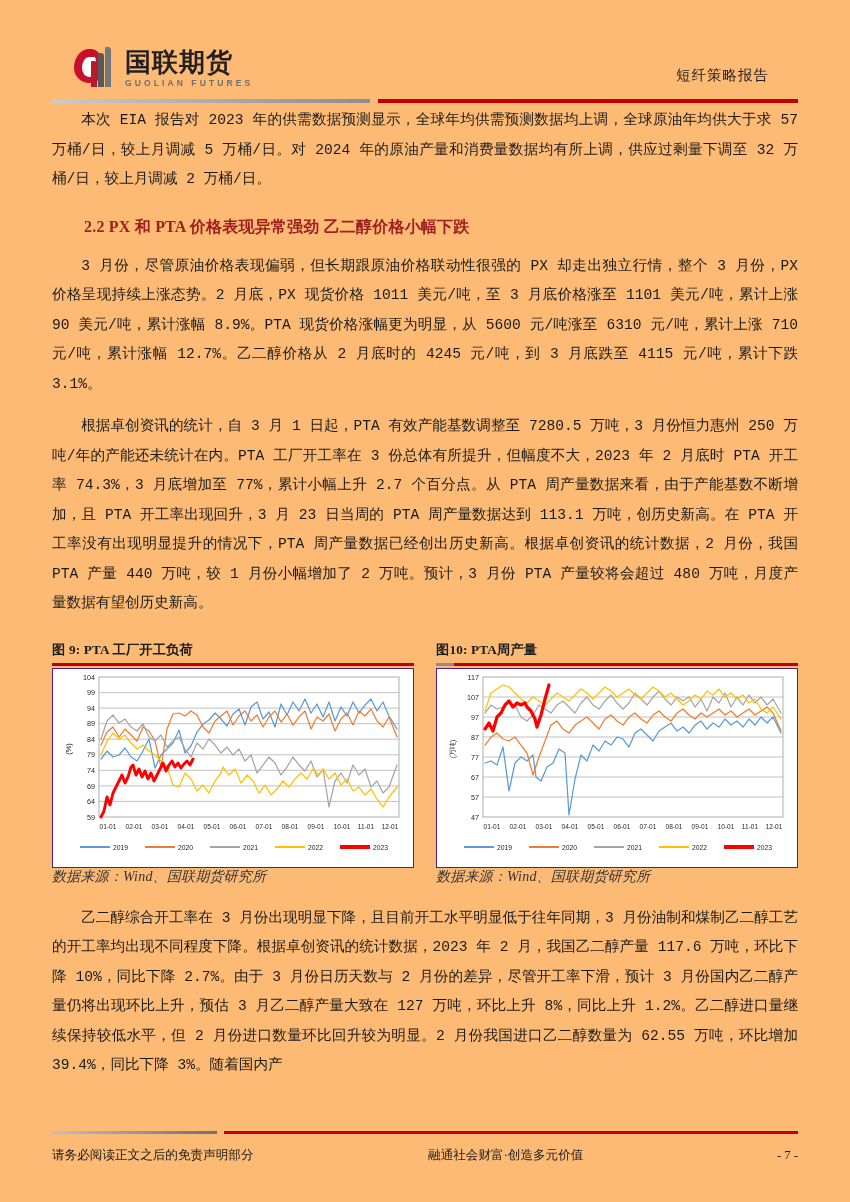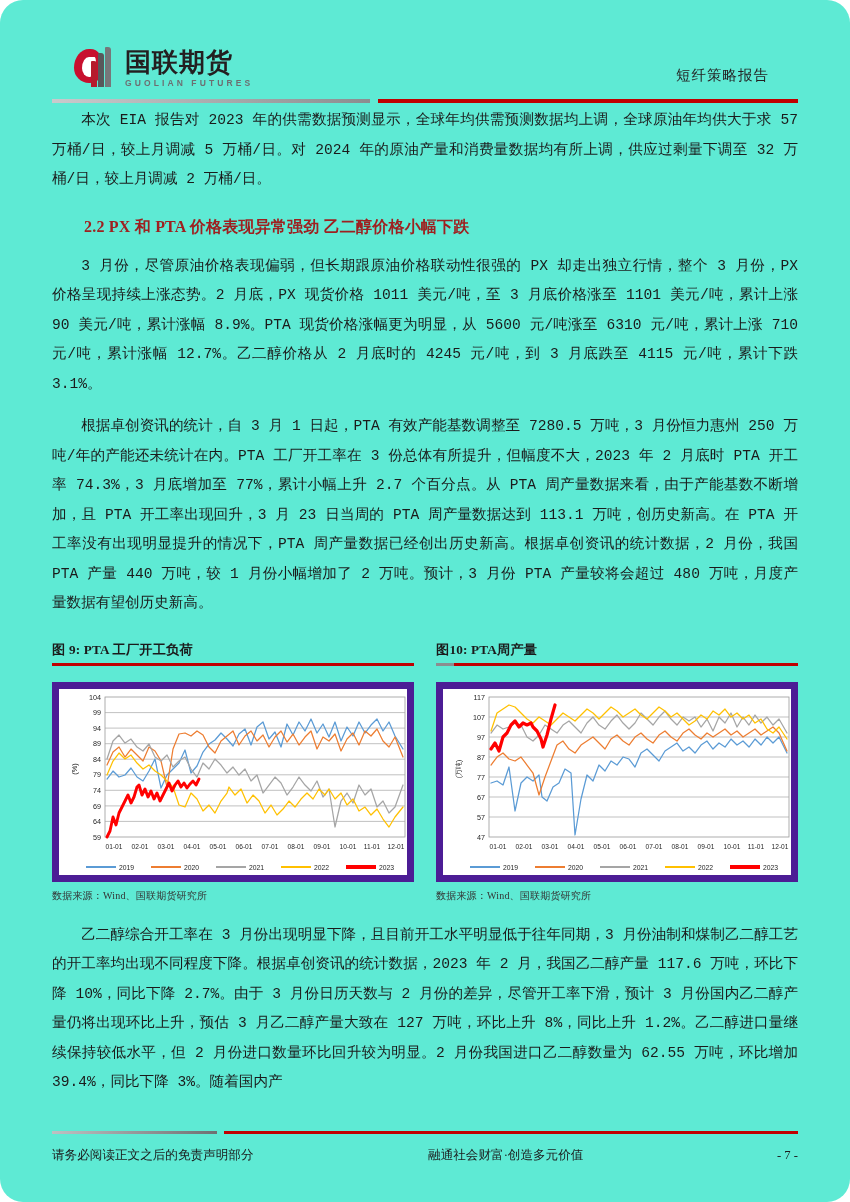--- a/index.html
+++ b/index.html
@@ -4,23 +4,22 @@
 <style>
   * { box-sizing: border-box; margin: 0; padding: 0; }
   html, body {
     width: 850px; height: 1202px;
     background: #ffffff;
     font-family: "Liberation Serif", "DejaVu Serif", serif;
   }
   .page {
     position: relative;
     width: 850px; height: 1202px;
-    background: #5eead4;
+    background: #fdba74;
     overflow: hidden;
-    border-radius: 23px;
   }
 
   
   .header {
     position: absolute; left: 0; top: 0; width: 850px; height: 103px;
   }
   .logo-wrap {
     position: absolute; left: 74px; top: 47px;
     display: flex; align-items: center; gap: 9px;
   }
@@ -95,25 +94,25 @@
     margin-bottom: 4px; letter-spacing: 0.2px;
   }
   .fig-rule { height: 3px; background: #c00000; width: 100%; }
   .fig-rule.dual { position: relative; background: #c00000; }
   .fig-rule.dual::before {
     content: ""; position: absolute; left: 0; top: 0; width: 18px; height: 3px;
     background: #8c8d8f;
   }
   .chart-box {
     width: 362px; height: 200px; background: #ffffff;
-    border: 7px solid #4c1d95; position: relative; margin-top: 16px;
+    border: 1px solid #4c1d95; position: relative; margin-top: 2px;
   }
   .chart-svg { display: block; }
   .fig-source {
-    font-size: 10px; color: #333; margin-top: 7px; letter-spacing: 0.2px;
+    font-size: 14px; color: #333; letter-spacing: 0.2px; font-style: italic;
   }
 
   
   .footer-rule { position: absolute; left: 52px; bottom: 68px; width: 746px; height: 3.5px; }
   .footer-rule .seg-grey {
     position: absolute; left: 0; top: 0; width: 165px; height: 3.5px;
     background: linear-gradient(to right, #bfc0c2, #6f7072);
   }
   .footer-rule .seg-red {
     position: absolute; left: 172px; top: 0; width: 574px; height: 3.5px;

